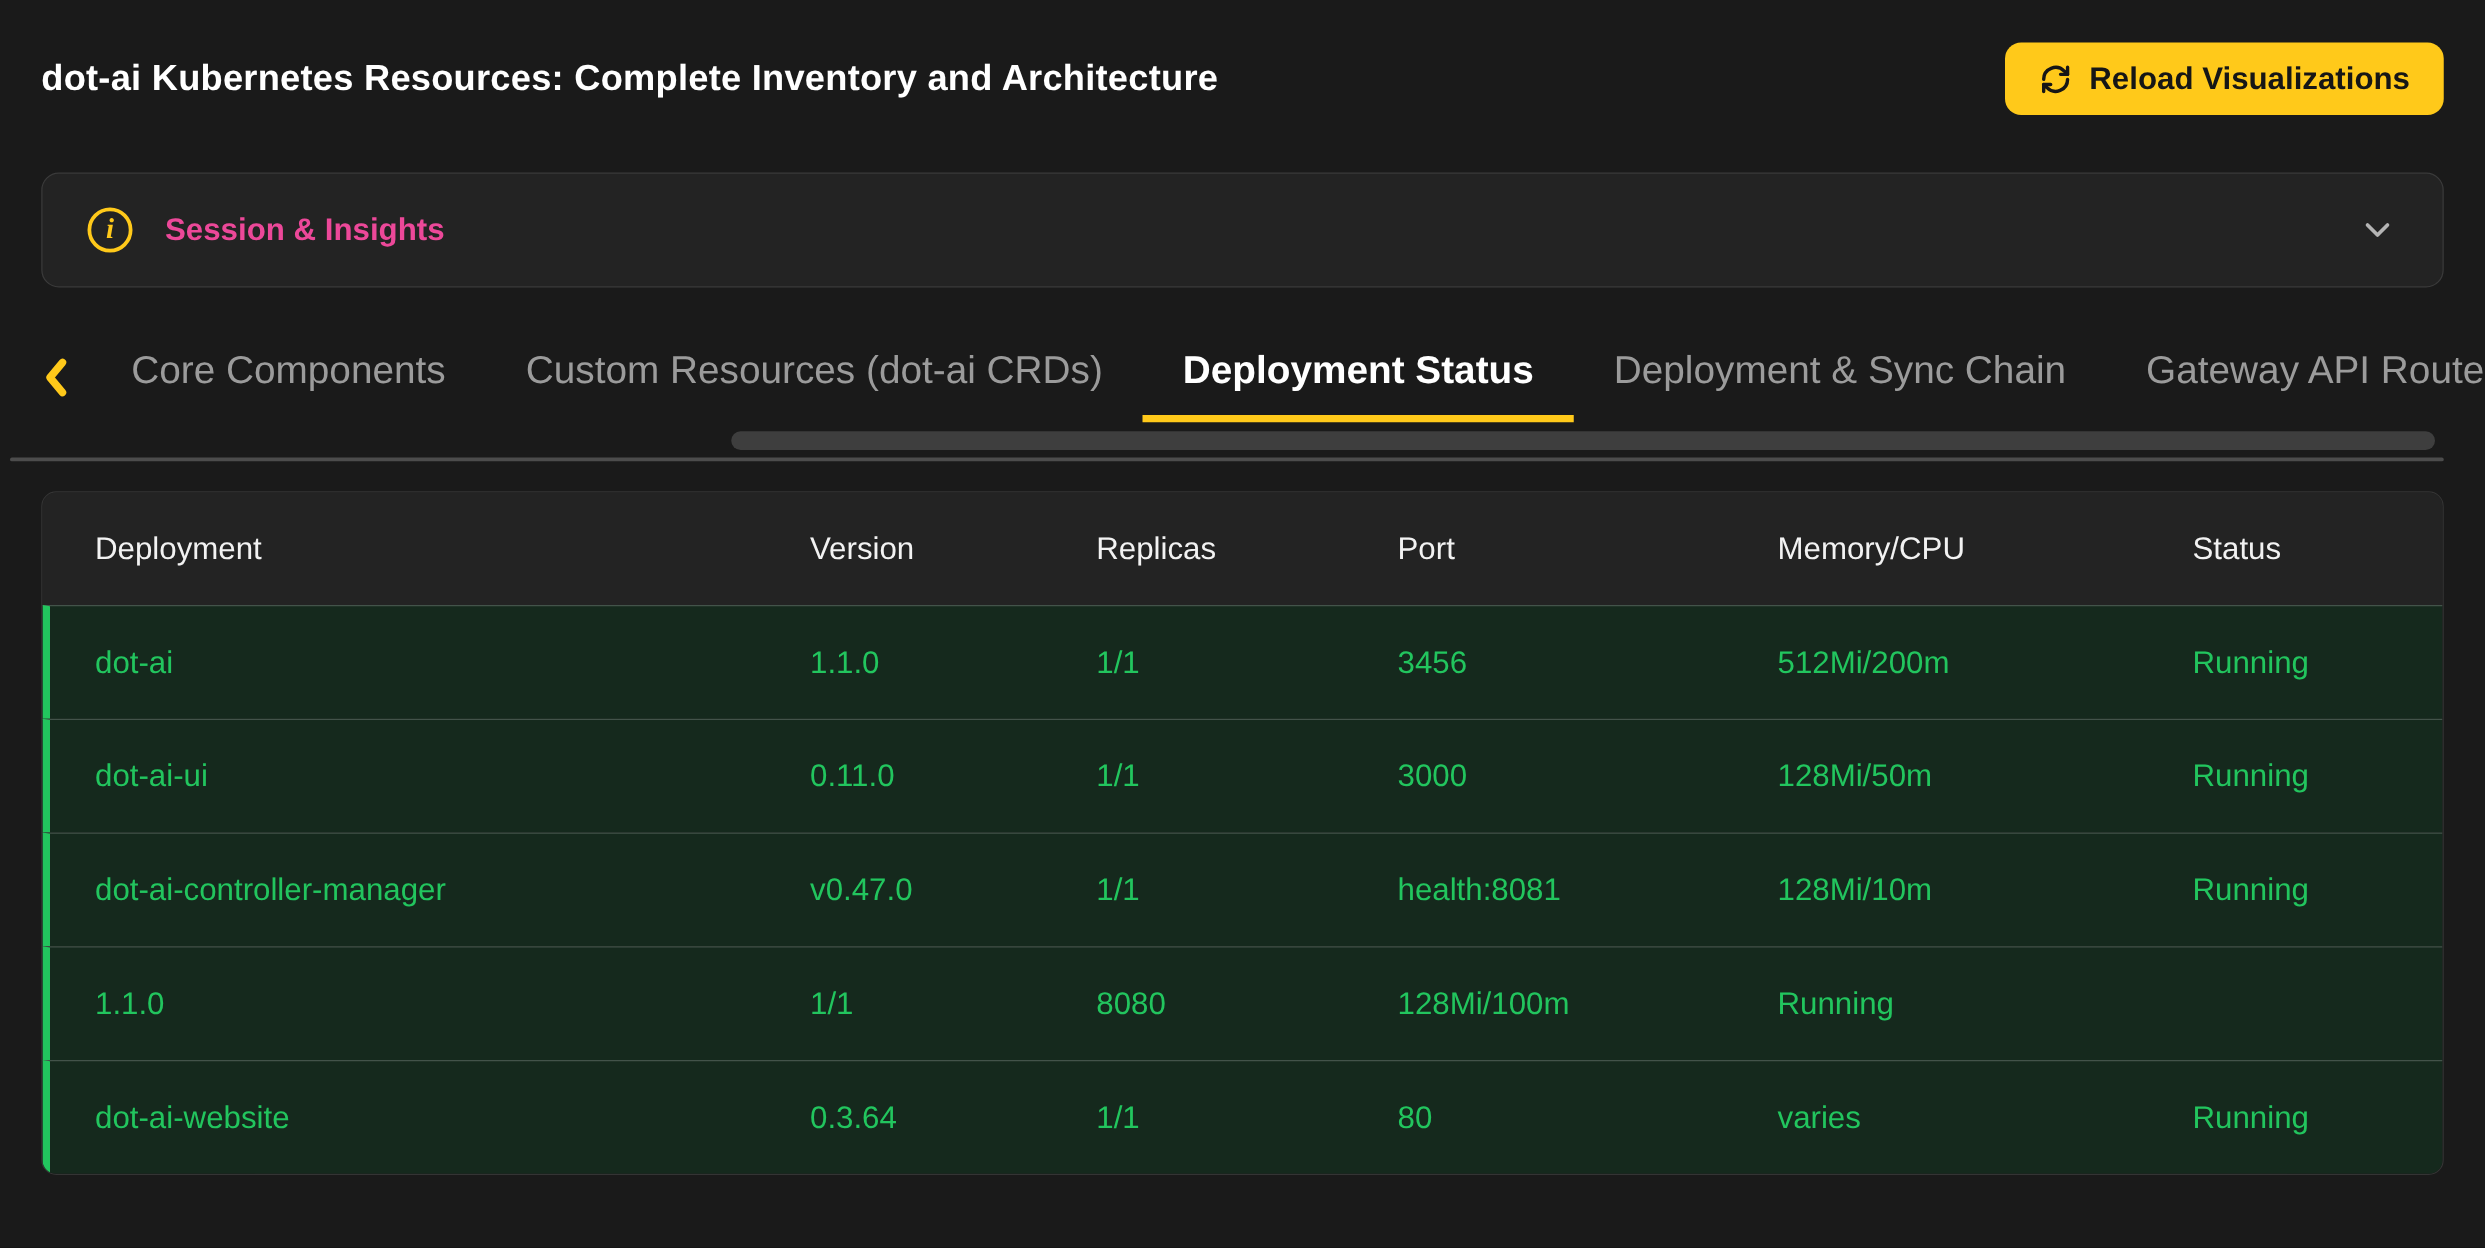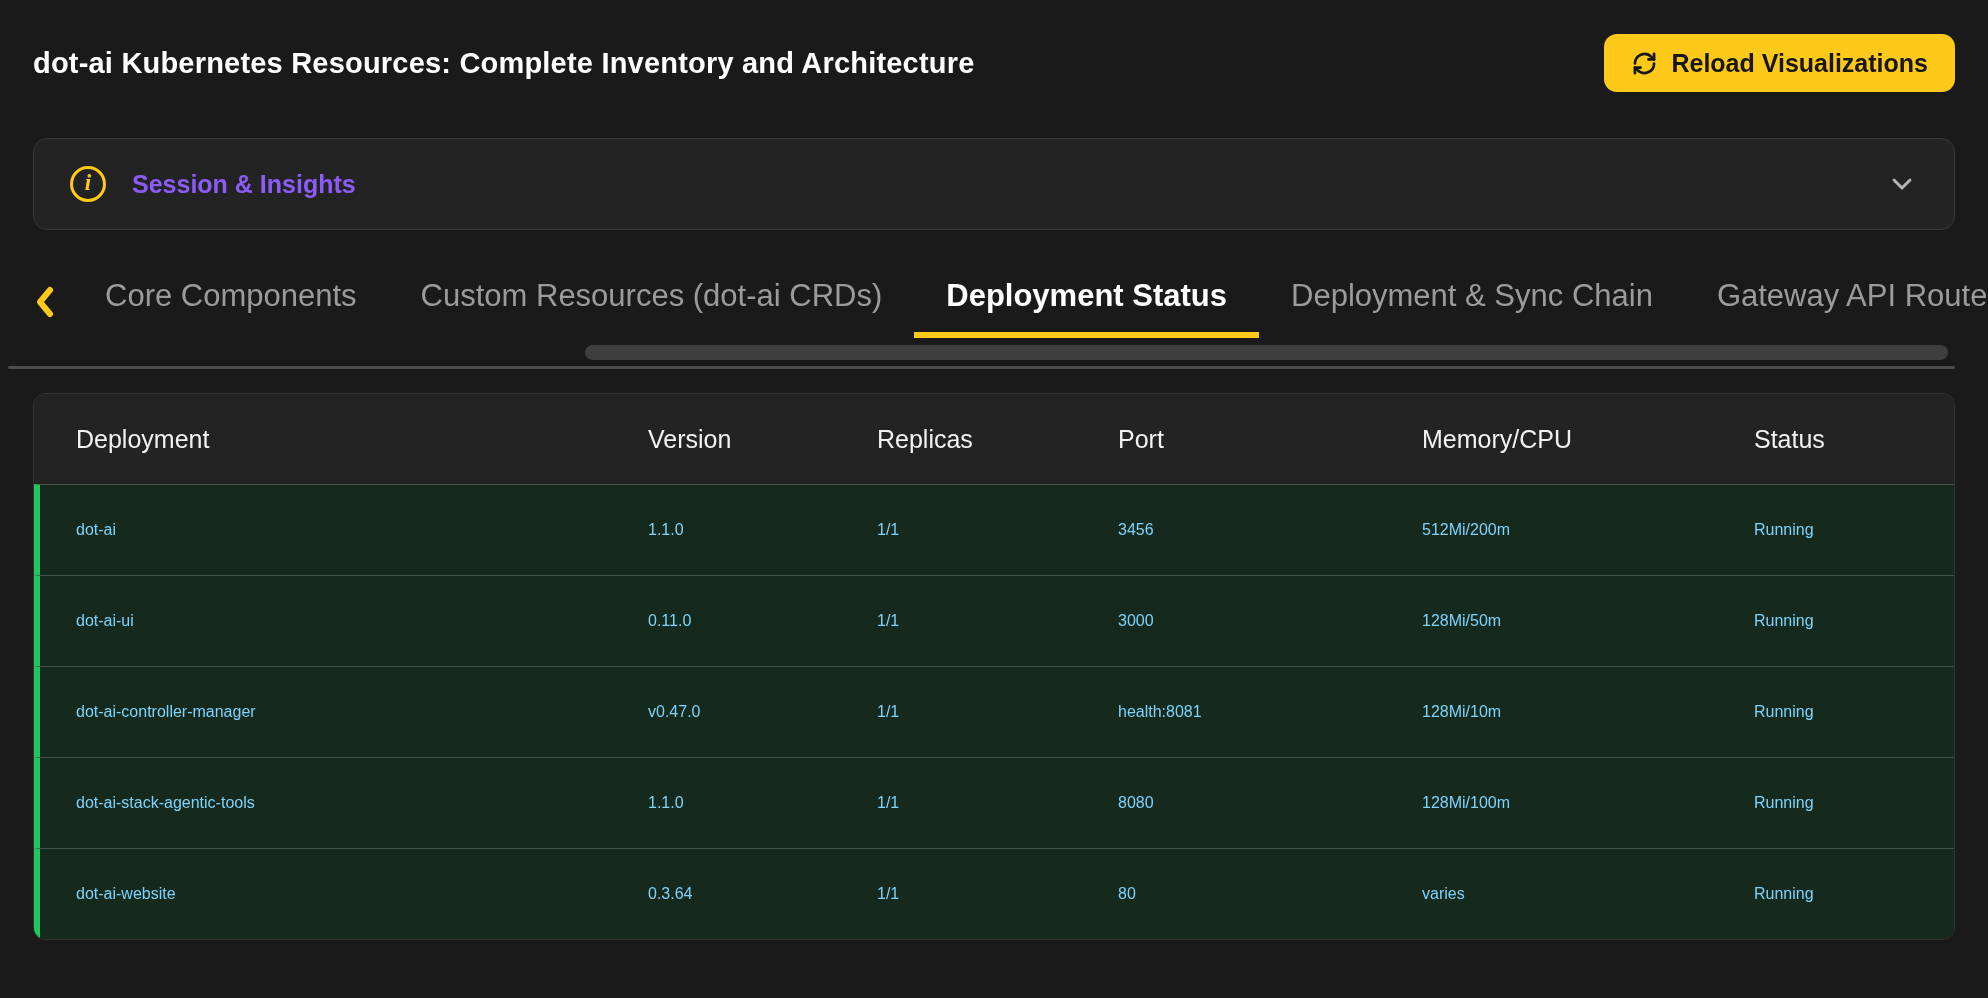--- a/index.html
+++ b/index.html
@@ -25,21 +25,21 @@
     margin:46px 33px 0 33px; height:92px; background:#232323;
     border:1px solid #3a3a3a; border-radius:14px;
     display:flex; align-items:center; padding:0 36px; gap:26px;
   }
   .info-icon {
     width:36px; height:36px; border:3px solid var(--accent,#ffc91a); border-radius:50%;
     color:var(--accent,#ffc91a); display:flex; align-items:center; justify-content:center;
     font-family:"Liberation Serif","DejaVu Serif",serif; font-style:italic; font-weight:700; font-size:23px;
     flex:0 0 auto; padding-bottom:2px;
   }
-  .panel-label { font-size:25px; font-weight:600; color:#8b5cf6; }
+  .panel-label { font-size:25px; font-weight:600; color:#ec4899; }
   .panel-chevron { margin-left:auto; display:flex; }
   .panel-chevron svg { width:32px; height:32px; stroke:#b4b4b4; }
 
   
   .tabs-row { margin:36px 0 0 33px; display:flex; align-items:center; }
   .tab-scroll-left { display:flex; margin-right:16px; cursor:pointer; background:none; border:none; padding:0; }
   .tab-scroll-left svg { width:24px; height:34px; stroke:var(--accent,#ffc91a); }
   .tab-list { display:flex; white-space:nowrap; overflow:hidden; }
   .tab {
     background:none; border:none; cursor:pointer; font-family:inherit;
@@ -64,21 +64,21 @@
     display:grid; grid-template-columns:572px 229px 241px 304px 332px 1fr;
     align-items:center;
   }
   .thead { height:90px; background:#232323; border-left:6px solid transparent; }
   .th { font-size:25px; font-weight:500; color:#f2f2f2; padding-left:36px; }
   .row {
     height:91px; background:var(--row-bg,#15291d);
     border-left:6px solid var(--green,#22c55e);
     border-top:1px solid rgba(255,255,255,0.20);
   }
-  .td { font-size:16px; color:#7dd3fc; padding-left:36px; }
+  .td { font-size:25px; color:#22c55e; padding-left:36px; }
 </style>
 </head>
 <body>
 
 <div class="app" style="--accent: #ffc91a; --green: #22c55e; --row-bg: #15291d;">
 
   <div class="topbar">
     <h1 class="page-title">dot-ai Kubernetes Resources: Complete Inventory and Architecture</h1>
     <button class="reload-btn">
       <span style="display:flex;">
@@ -153,21 +153,20 @@
   <div class="grid-row row">
     <div class="td">dot-ai-controller-manager</div>
     <div class="td">v0.47.0</div>
     <div class="td">1/1</div>
     <div class="td">health:8081</div>
     <div class="td">128Mi/10m</div>
     <div class="td">Running</div>
   </div>
 
   <div class="grid-row row">
-    <div class="td">dot-ai-stack-agentic-tools</div>
     <div class="td">1.1.0</div>
     <div class="td">1/1</div>
     <div class="td">8080</div>
     <div class="td">128Mi/100m</div>
     <div class="td">Running</div>
   </div>
 
   <div class="grid-row row">
     <div class="td">dot-ai-website</div>
     <div class="td">0.3.64</div>

